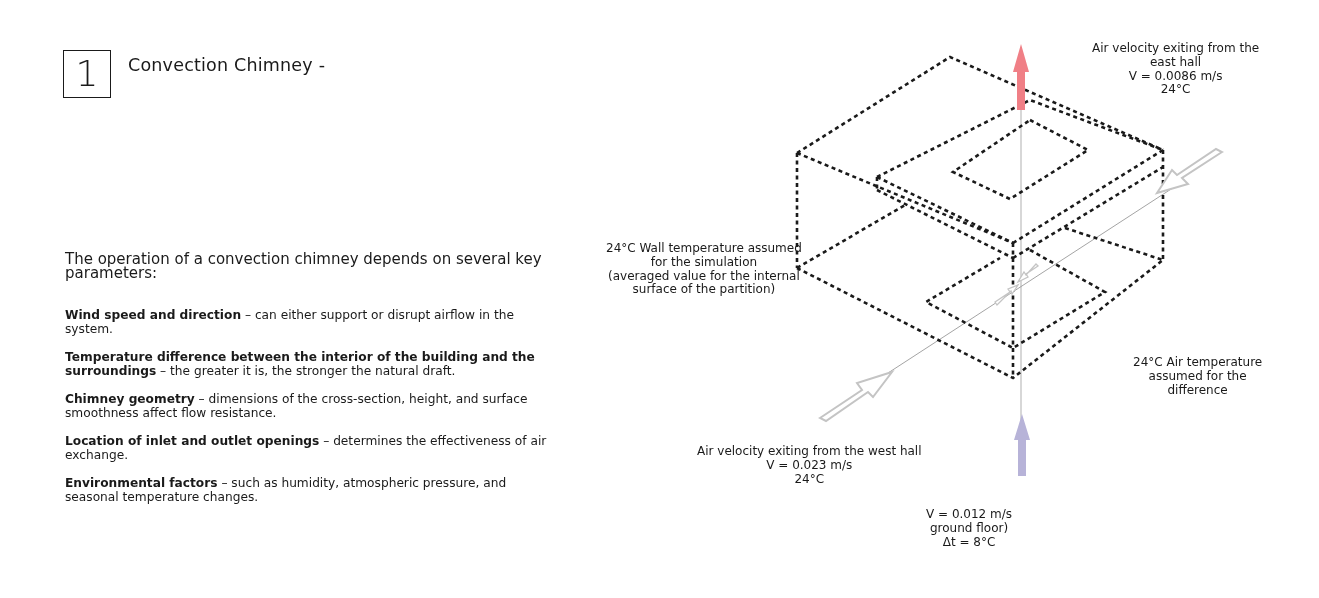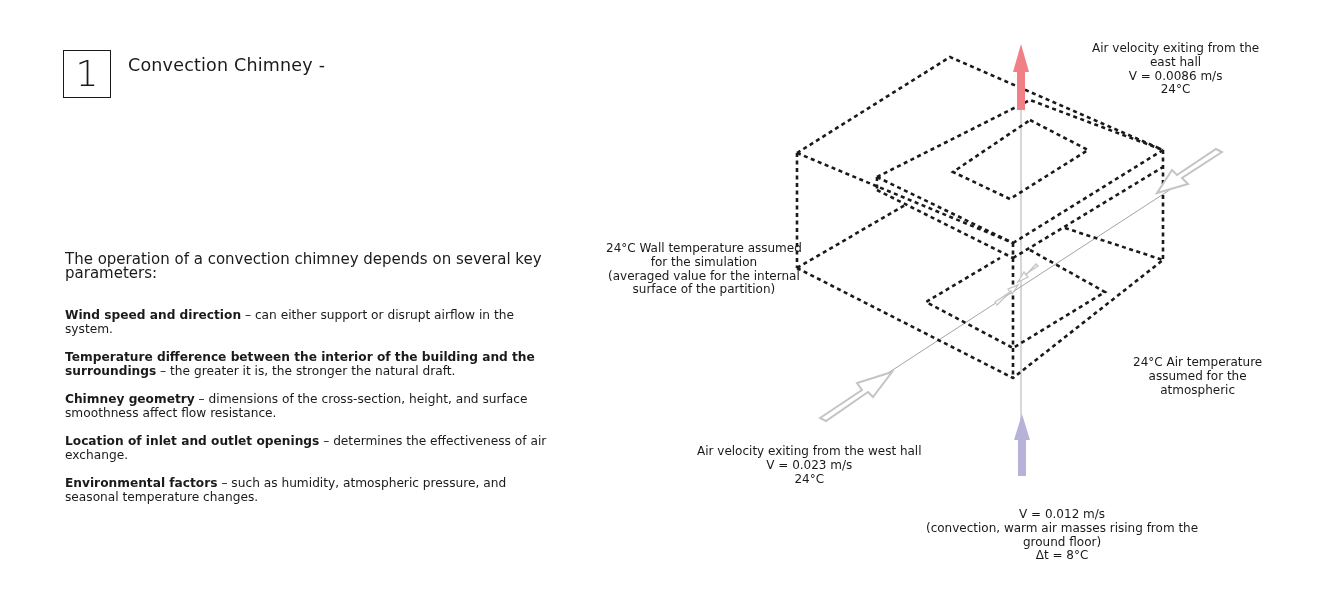--- a/index.html
+++ b/index.html
@@ -104,27 +104,26 @@
 <div class="label" style="left:606px; top:198px;margin-top:44px;">
   <div>24°C Wall temperature assumed</div>
   <div>for the simulation</div>
   <div>(averaged value for the internal</div>
   <div>surface of the partition)</div>
 </div>
 
 <div class="label" style="left:1133px; top:356px;">
   <div>24°C Air temperature</div>
   <div>assumed for the</div>
-  <div>atmospheric</div>
+  <div>difference</div>
 </div>
 
 <div class="label" style="left:697px; top:445px;">
   <div>Air velocity exiting from the west hall</div>
   <div>V = 0.023 m/s</div>
   <div>24°C</div>
 </div>
 
 <div class="label" style="left:926px; top:508px;">
   <div>V = 0.012 m/s</div>
-  <div>(convection, warm air masses rising from the</div>
   <div>ground floor)</div>
   <div>Δt = 8°C</div>
 </div>
 
 </body></html>

